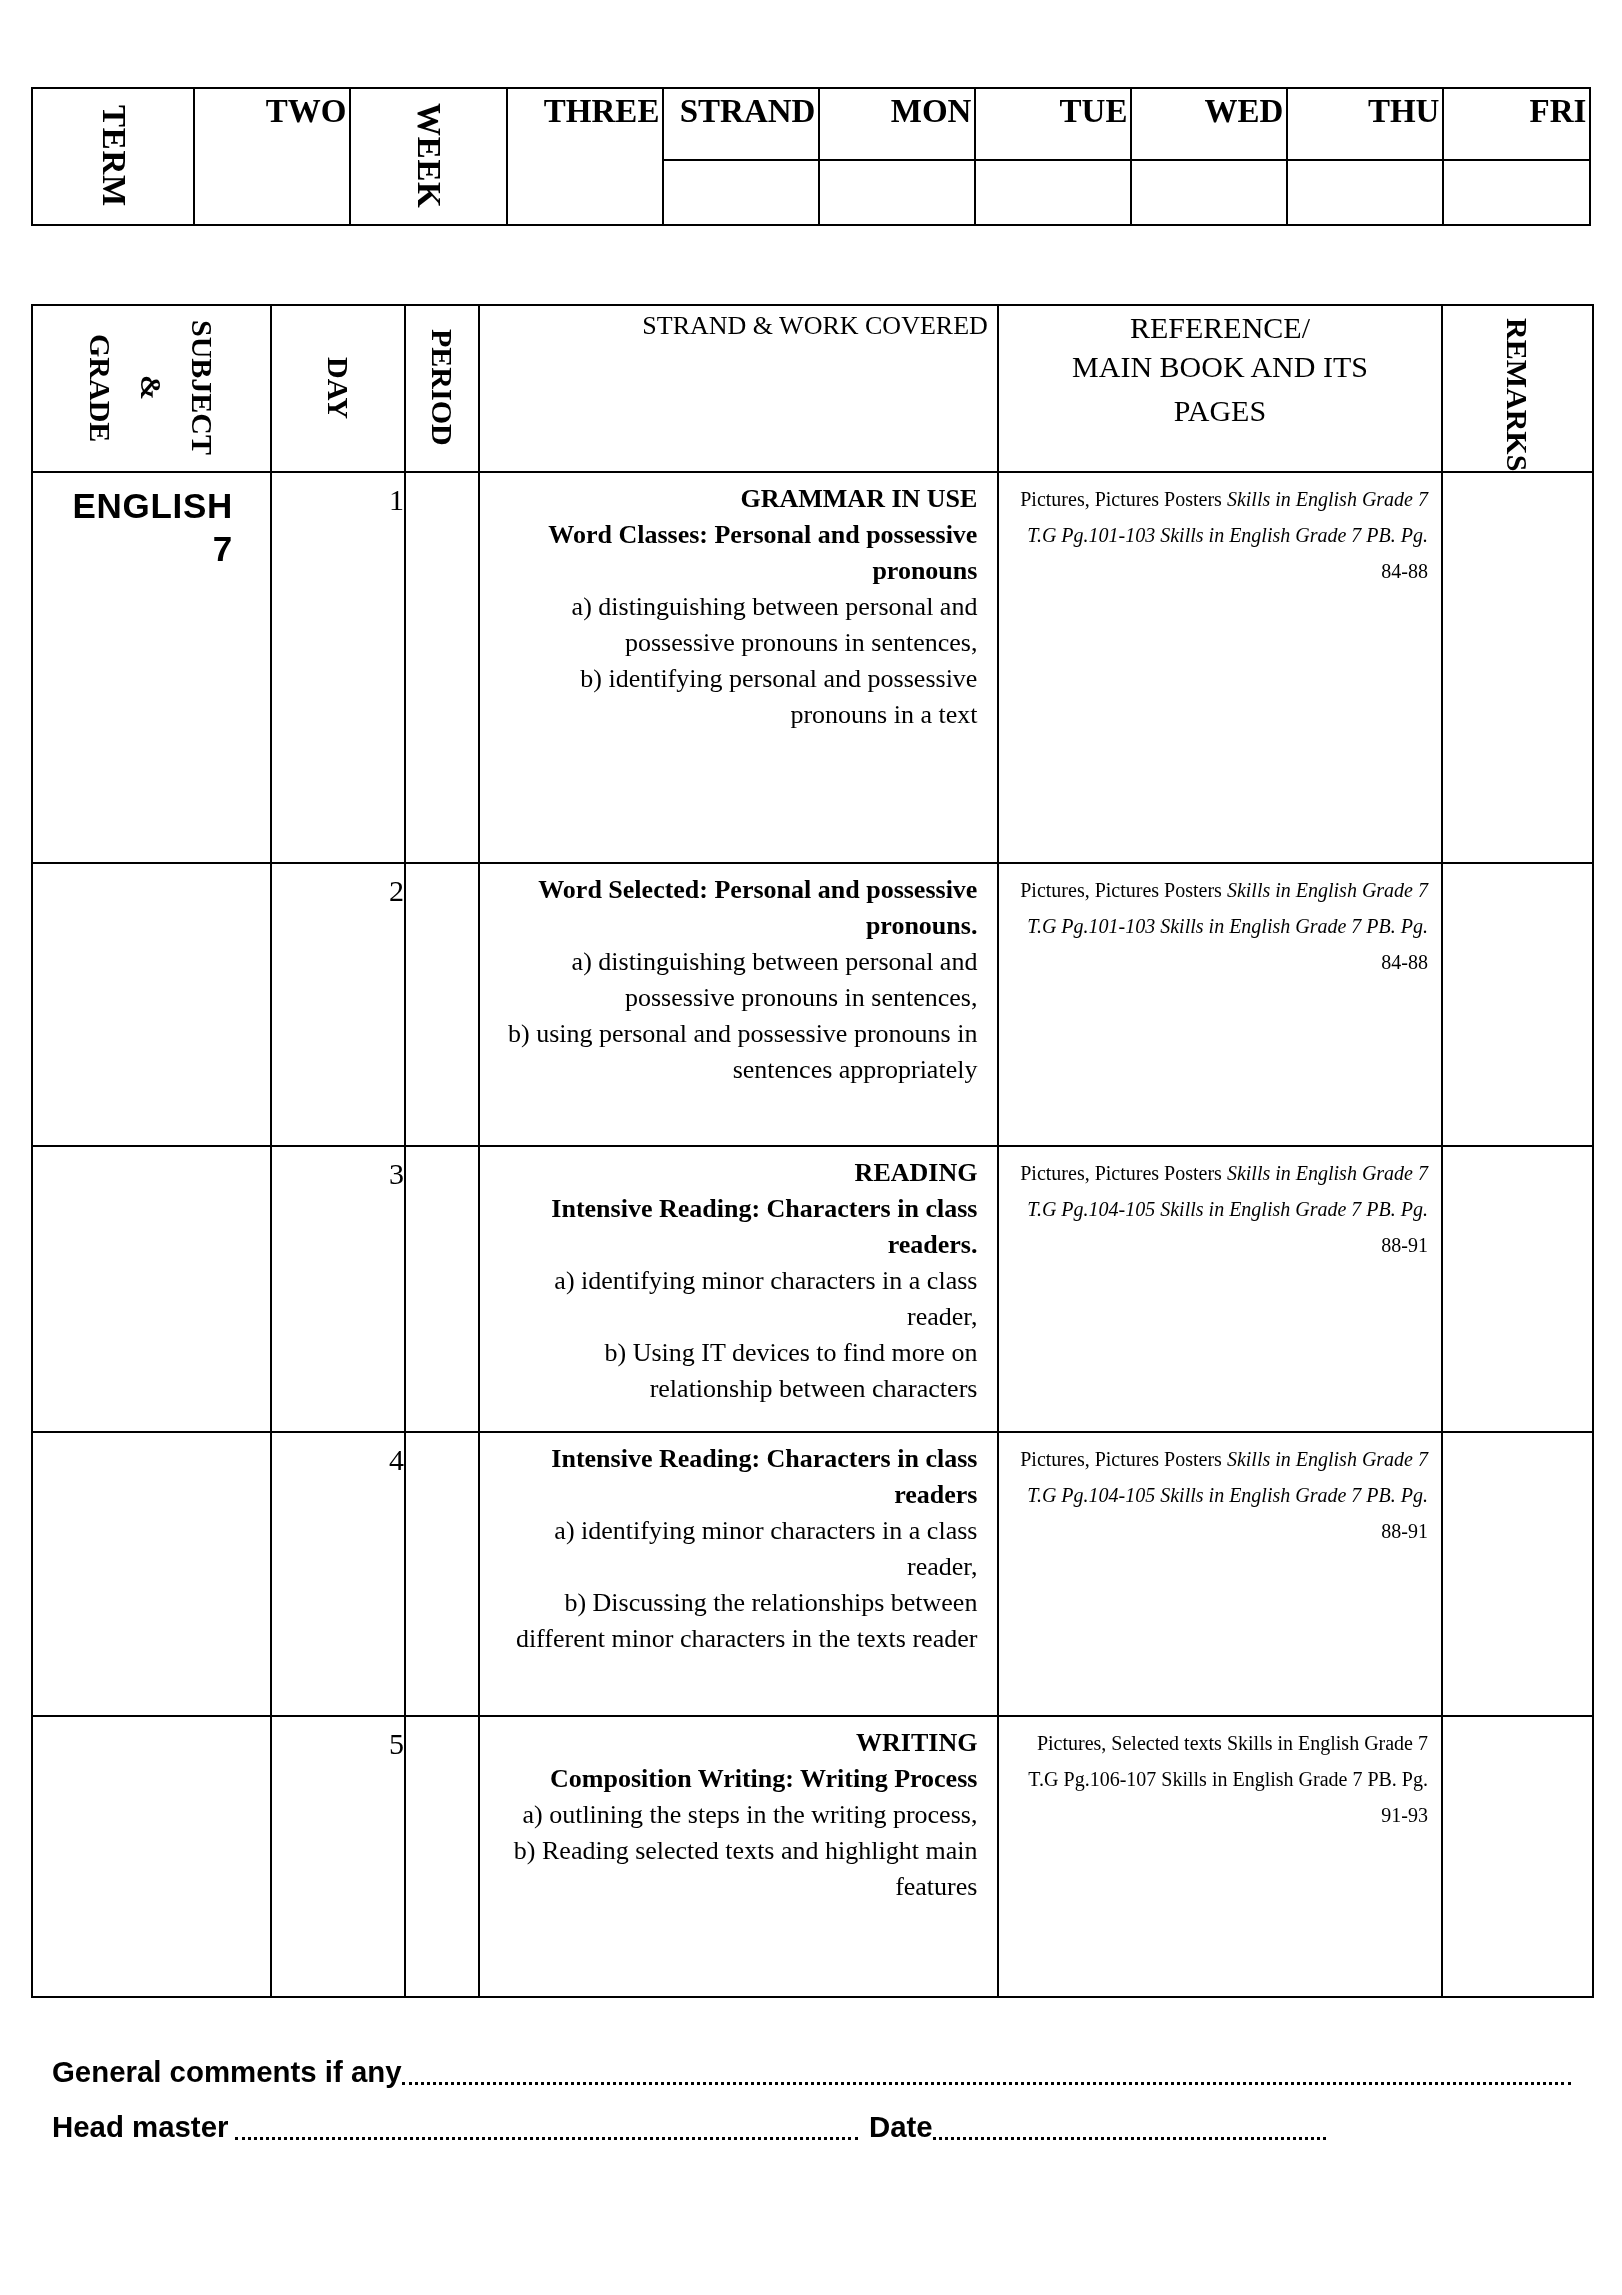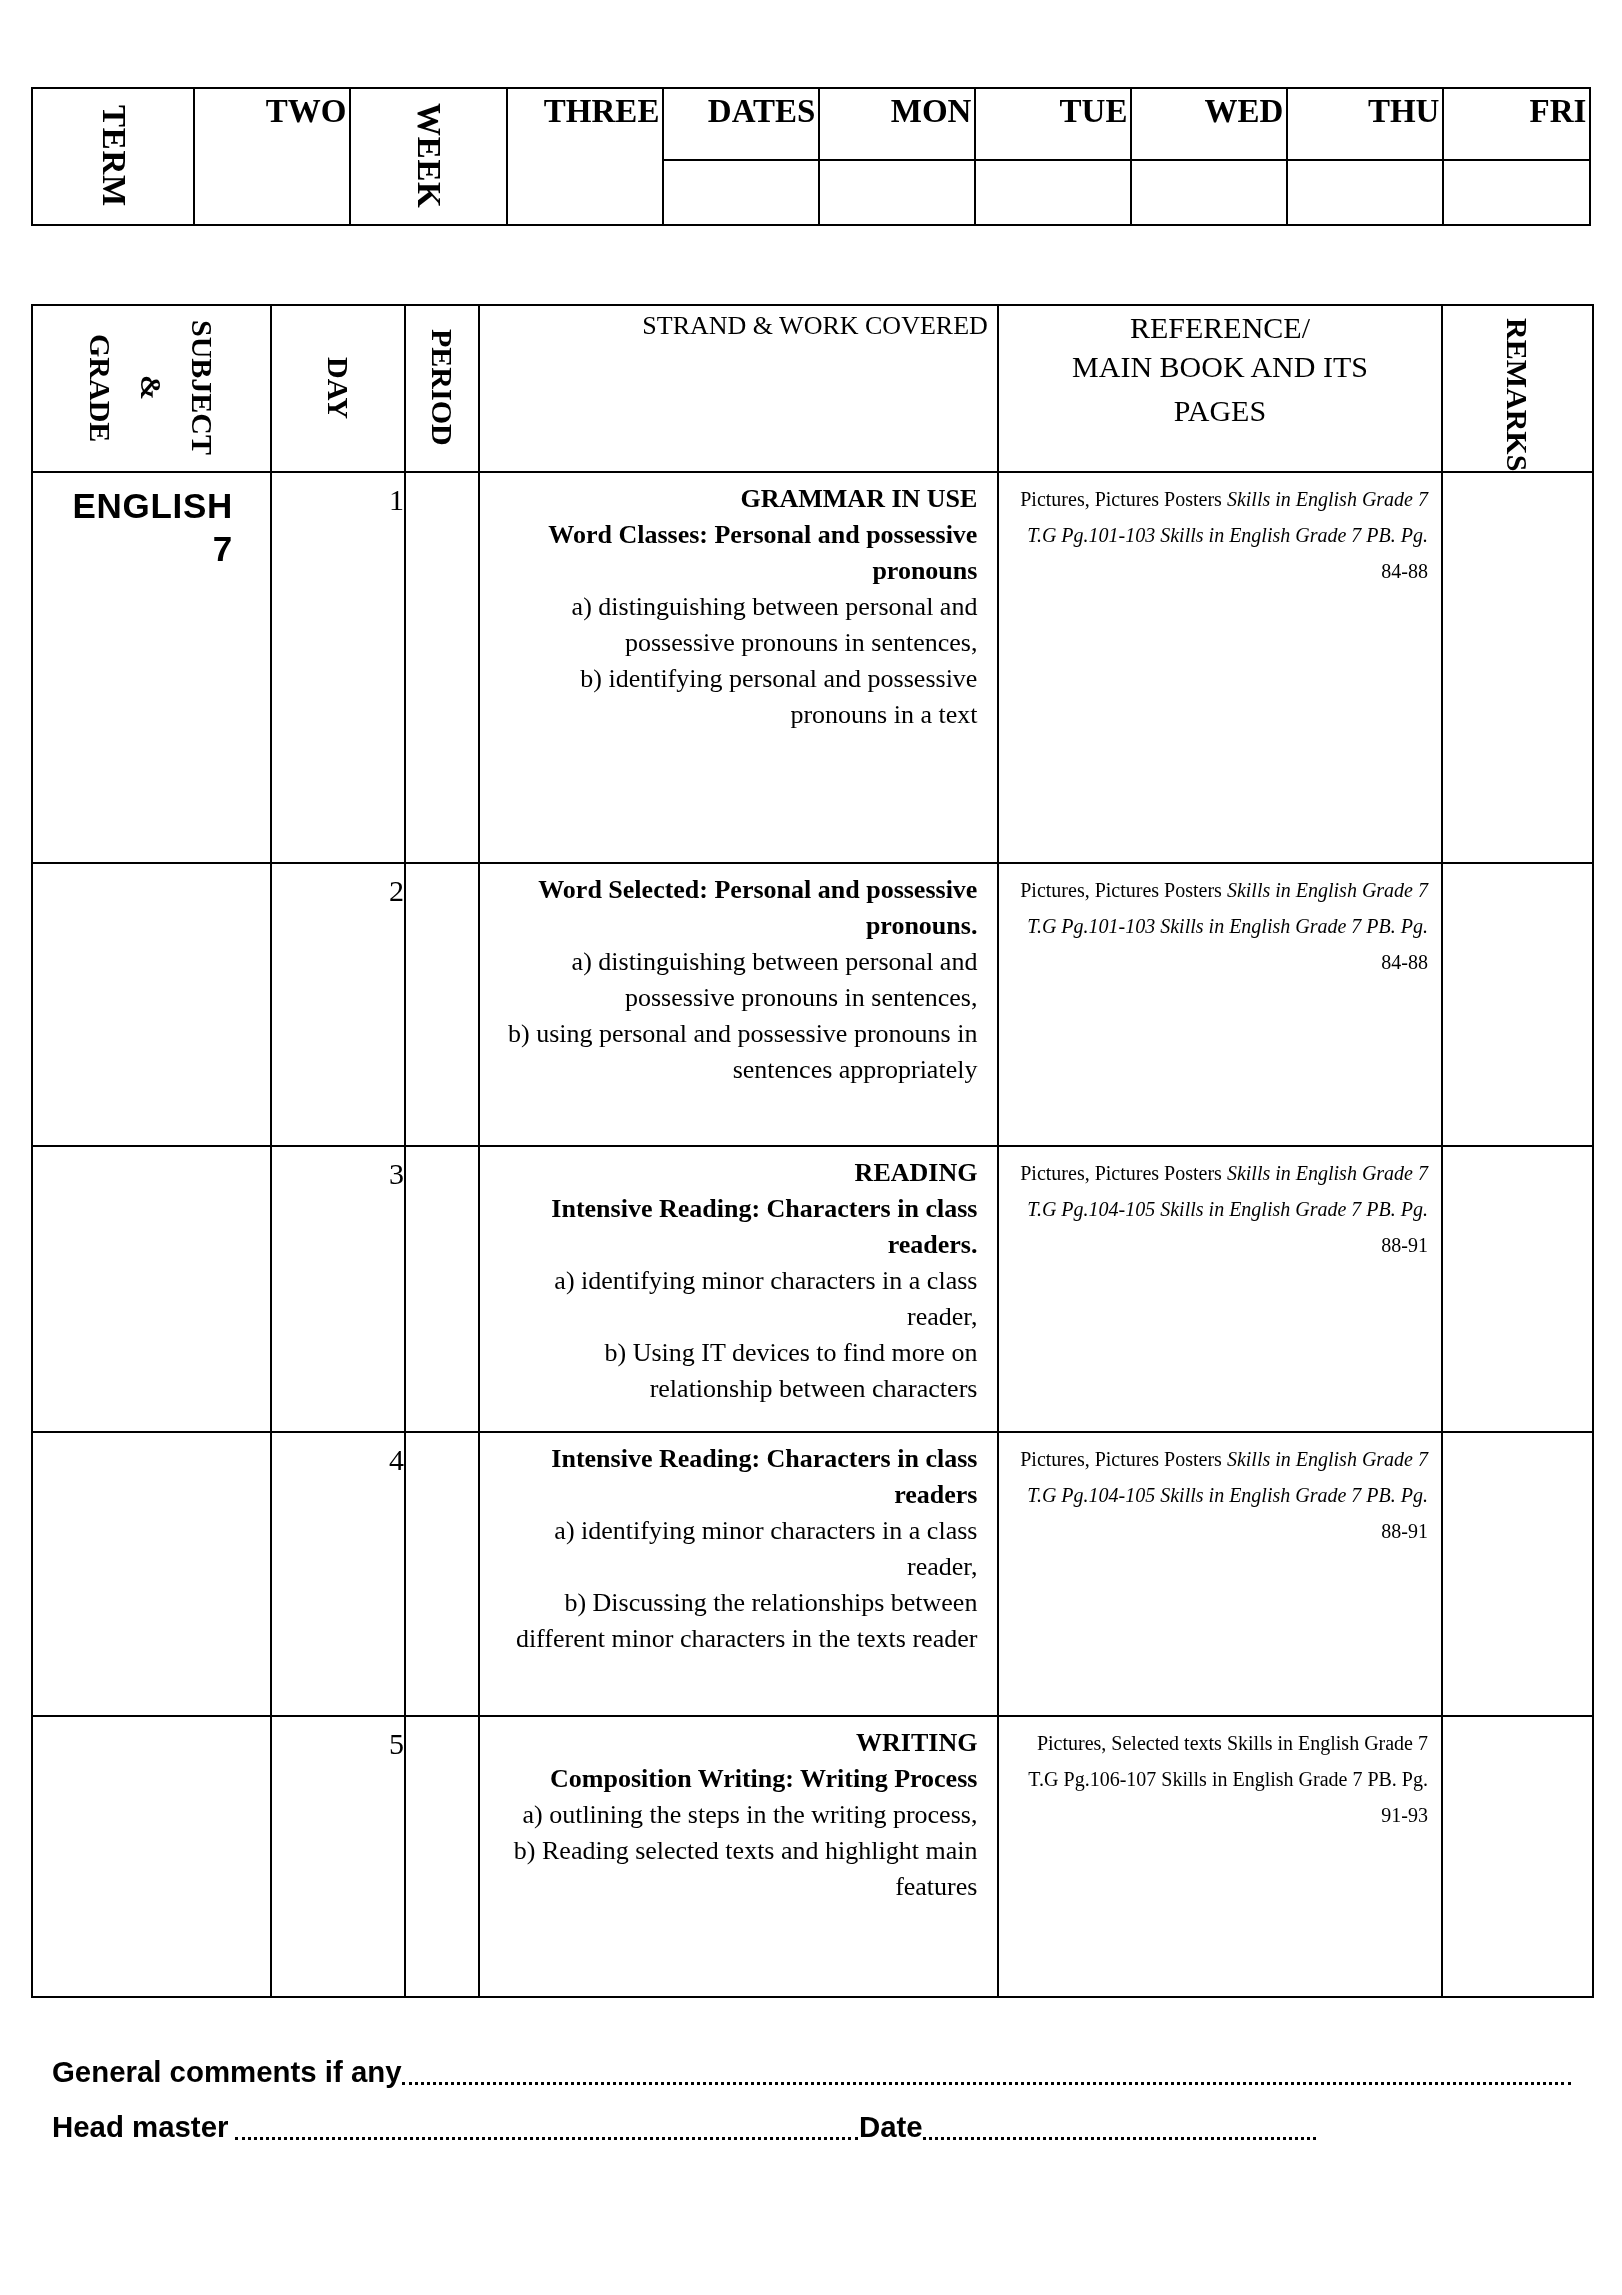--- a/index.html
+++ b/index.html
@@ -54,21 +54,21 @@
   .fline{
     position:absolute;display:flex;align-items:flex-end;
     font-family:"Liberation Sans",sans-serif;font-weight:bold;font-size:29.4px;line-height:34px;
   }
   .fline .lbl{white-space:nowrap;}
   .dots{border-bottom:3.3px dotted #000;height:7.9px;margin-bottom:3.9px;}
   #footer-line-1{left:52px;top:2055px;width:1519px;}
   #footer-line-1 .dots{flex:1;}
   #footer-line-2{left:52px;top:2110px;width:1519px;}
   .dots-fixed-1{width:623px;margin-left:6.5px;}
-  .date-lbl{margin-left:1px;}
+  .date-lbl{margin-left:11px;}
   .dots-fixed-2{width:393px;}
 </style>
 </head>
 <body>
 
 <table class="top-table">
   <colgroup>
     <col style="width:162px">
       <col style="width:156px">
       <col style="width:157px">
@@ -83,21 +83,21 @@
   <tbody>
     <tr class="row1">
       <td rowspan="2" class="vcell">
         <div class="vert">TERM</div>
       </td>
       <td rowspan="2" class="hlabel">TWO</td>
       <td rowspan="2" class="vcell">
         <div class="vert">WEEK</div>
       </td>
       <td rowspan="2" class="hlabel">THREE</td>
-      <td class="hlabel">DATES</td>
+      <td class="hlabel">STRAND</td>
       <td class="hlabel">MON</td>
       <td class="hlabel">TUE</td>
       <td class="hlabel">WED</td>
       <td class="hlabel">THU</td>
       <td class="hlabel">FRI</td>
     </tr>
     <tr class="row2">
       <td></td>
       <td></td>
       <td></td>

